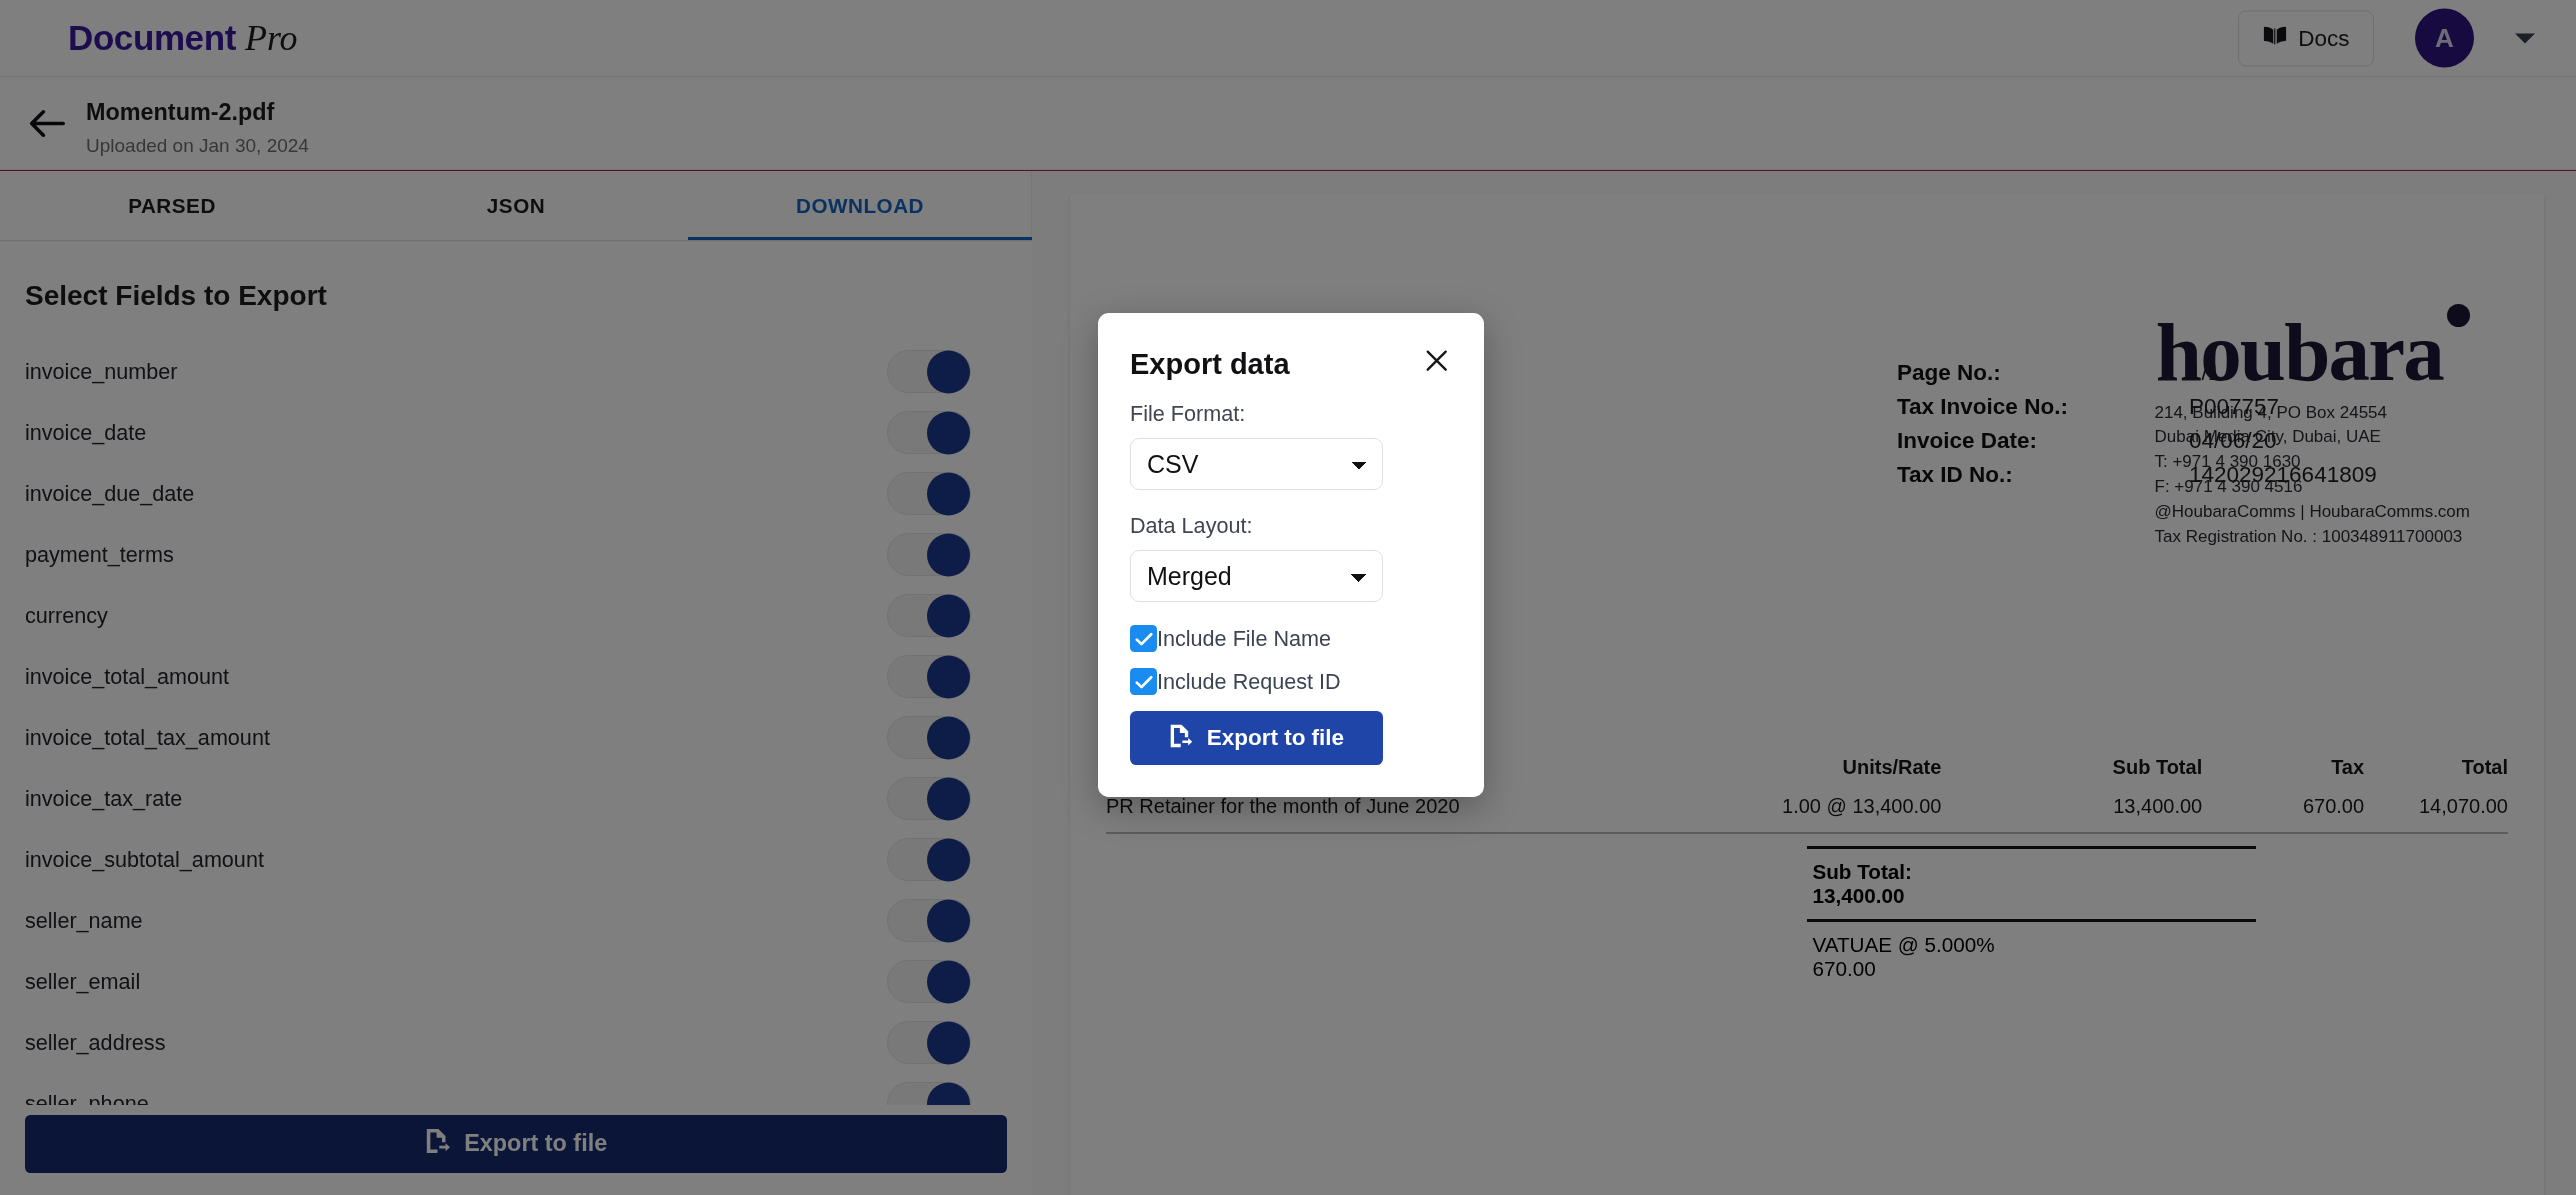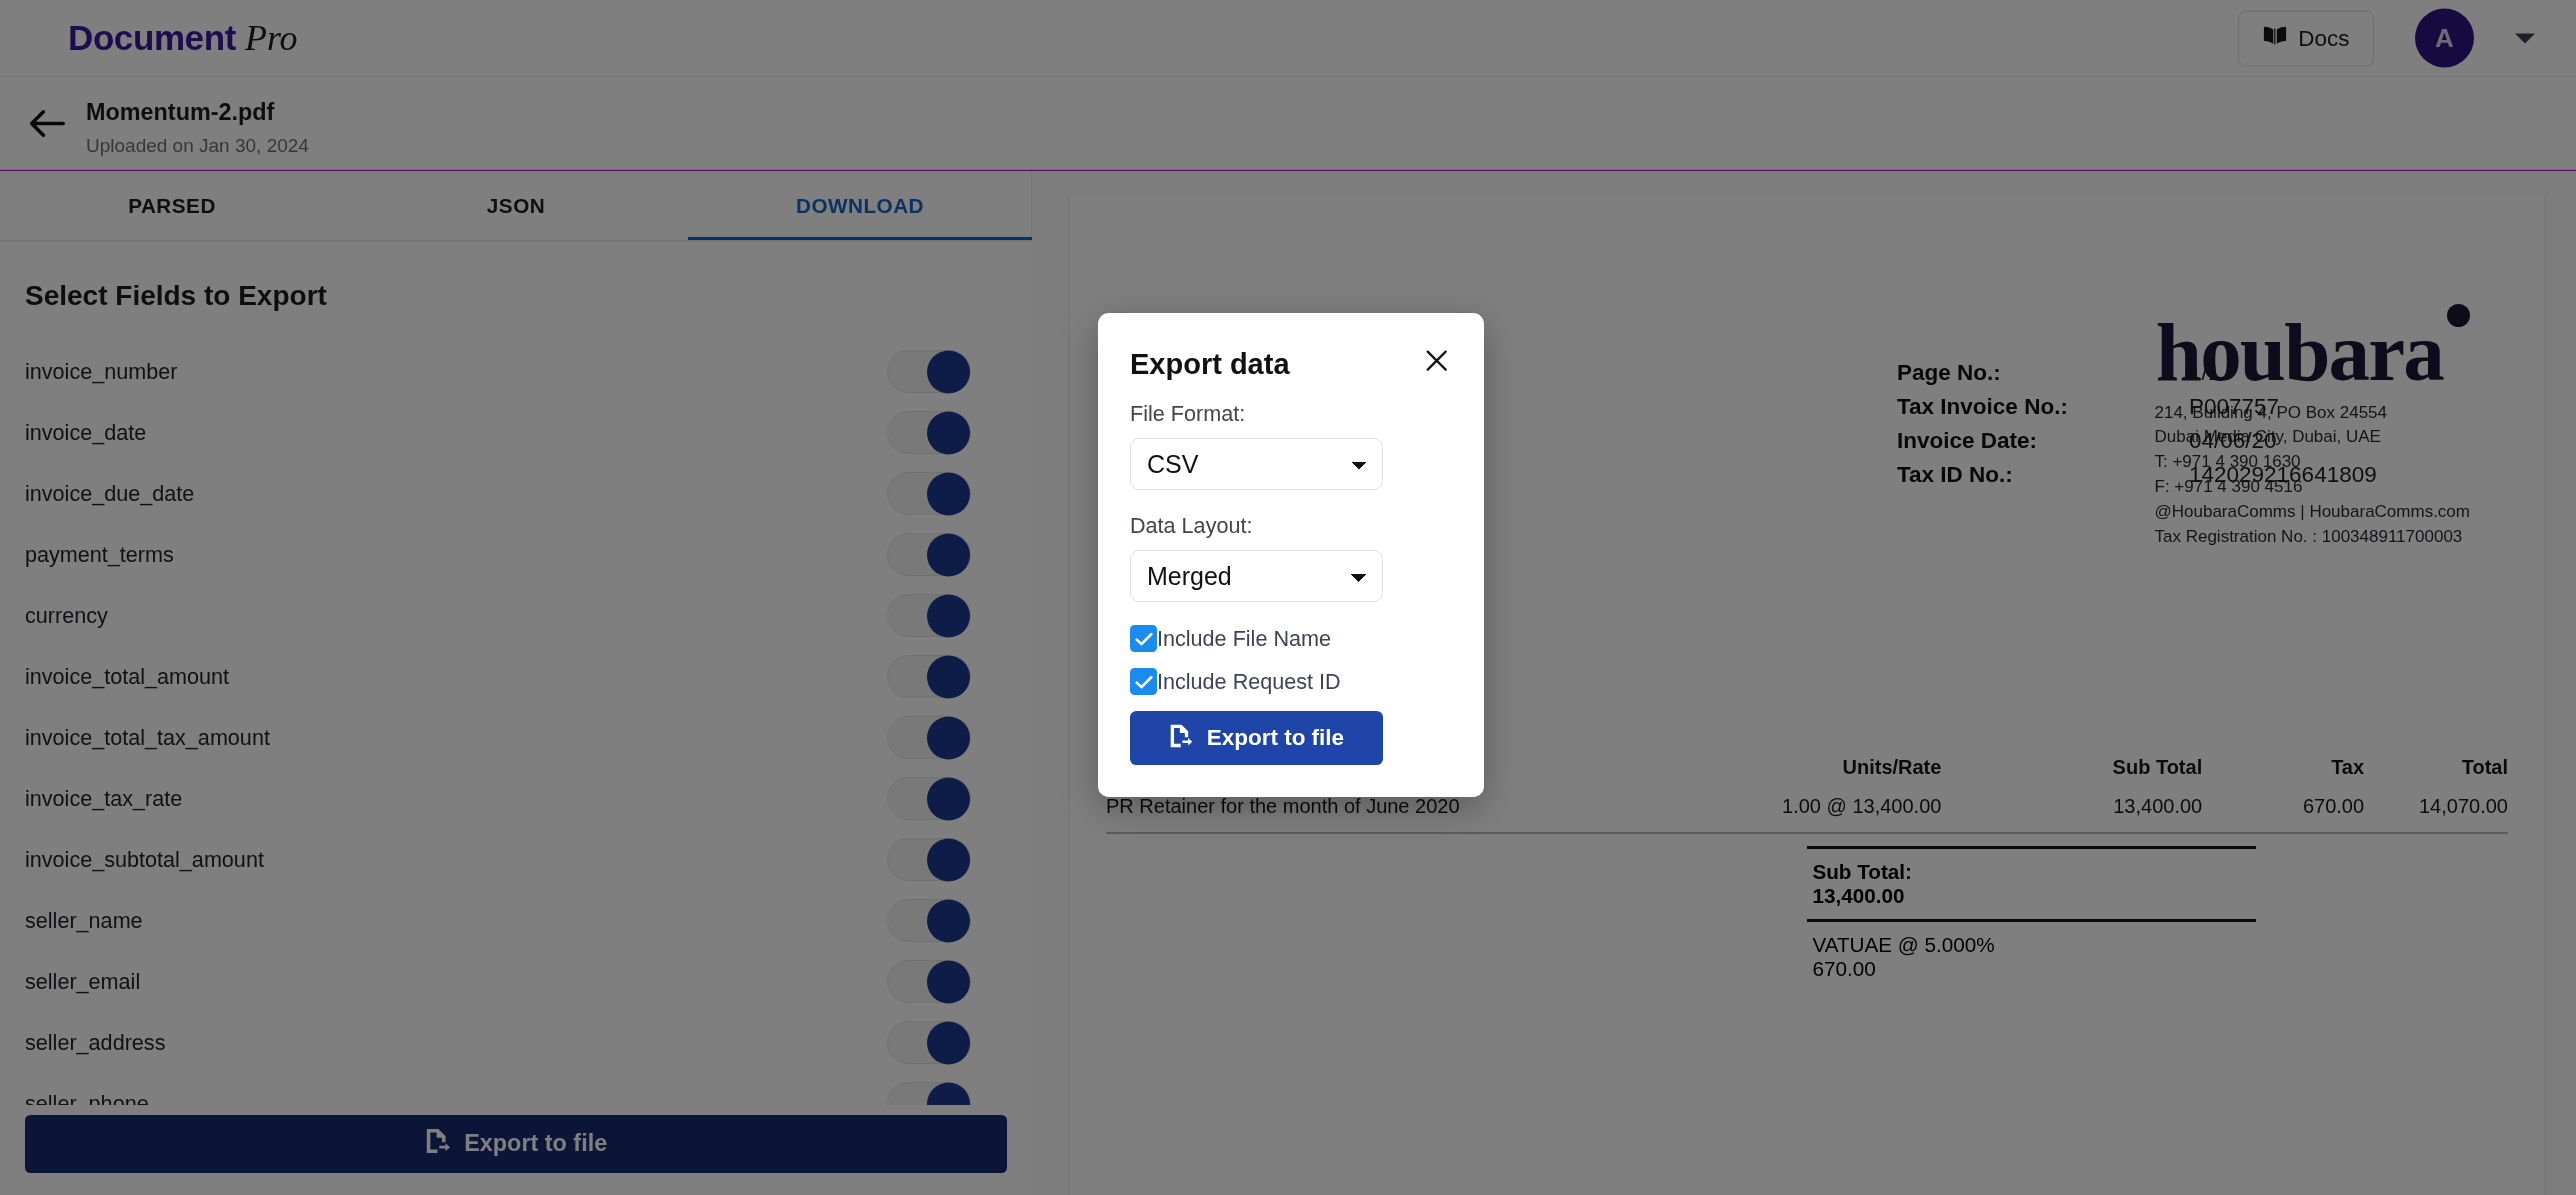--- a/index.html
+++ b/index.html
@@ -5,21 +5,21 @@
   * { box-sizing: border-box; margin: 0; padding: 0; }
   html, body {
     width: 2576px; height: 1195px;
     font-family: "Liberation Sans", sans-serif;
     background: #ffffff;
     overflow: hidden;
   }
   #root { position: relative; width: 2576px; height: 1195px; }
 
   
-  #app { position: absolute; inset: 0; background: #a21caf; }
+  #app { position: absolute; inset: 0; background: #be185d; }
 
   
   .topbar {
     position: absolute; left: 0; top: 0; width: 2576px; height: 77px;
     background: #ffffff; border-bottom: 0.9px solid #e7e7ea;
     display: flex; align-items: center;
   }
   .brand {
     position: absolute; left: 68px; top: 50%; transform: translateY(-50%);
     font-size: 35px; line-height: 1;

